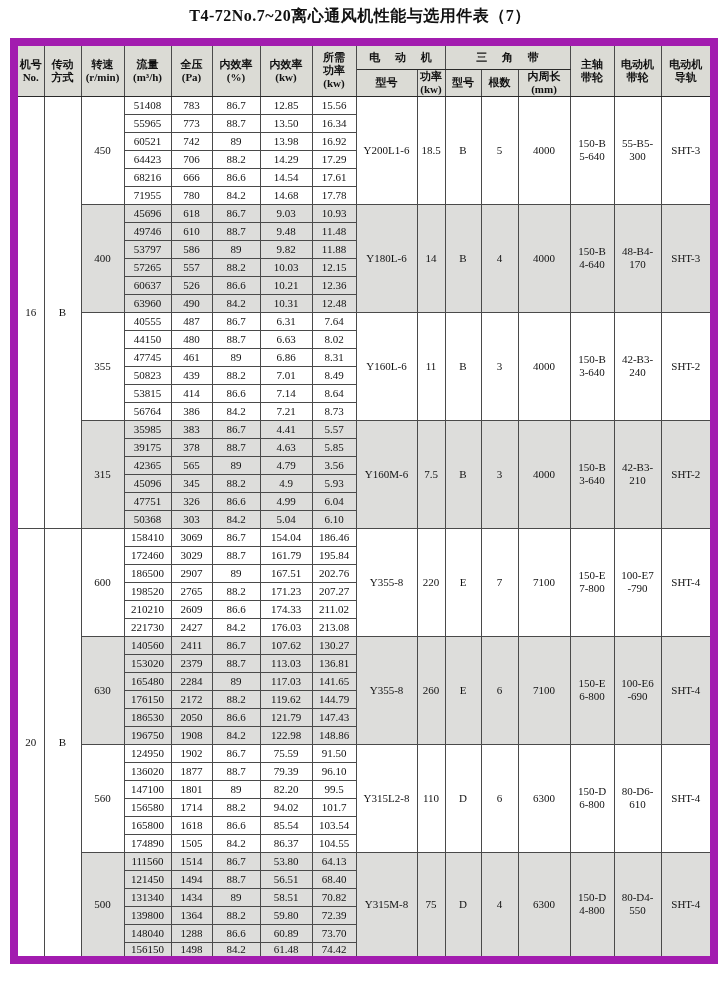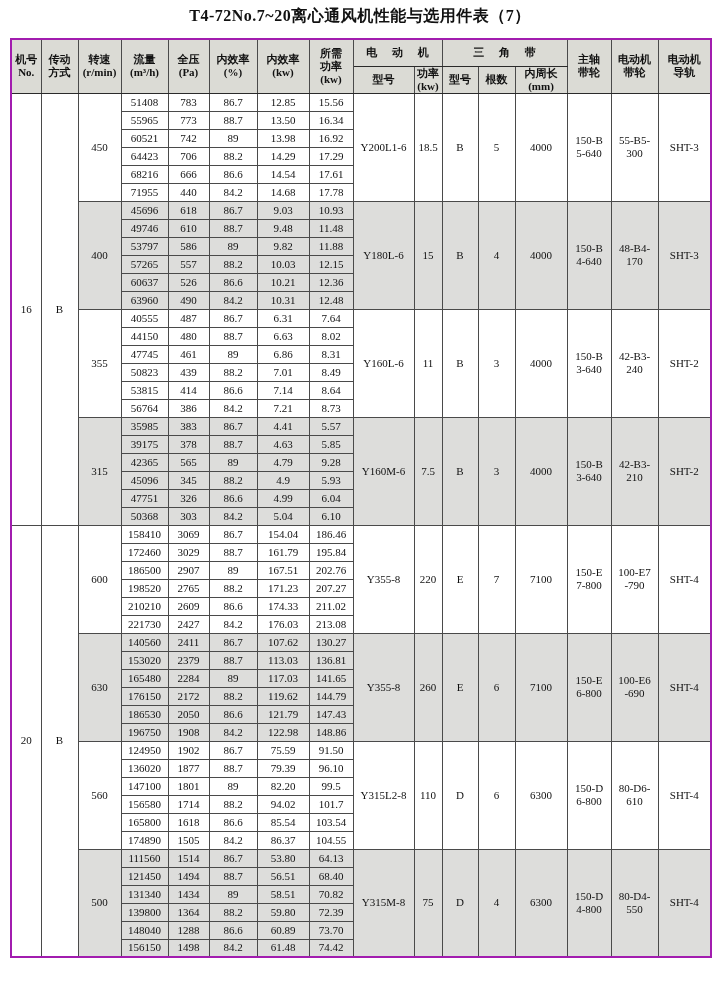--- a/index.html
+++ b/index.html
@@ -17,21 +17,21 @@
     text-align:center;
     font-size:16px; font-weight:bold;
     letter-spacing:0.5px;
     color:#111;
   }
   table.perf {
     position:absolute; top:38px; left:10px;
     width:700px;
     border-collapse:collapse;
     table-layout:fixed;
-    border:2px solid #a21caf;
+    border:8px solid #a21caf;
   }
   th, td {
     border:1px solid #4a4a4a;
     text-align:center;
     vertical-align:middle;
     white-space:pre-line;
     overflow:hidden;
     padding:0;
     font-size:11px;
     line-height:13px;
@@ -158,34 +158,34 @@
         </tr>
         <tr>
           <td class="num">68216</td>
           <td class="num">666</td>
           <td class="num">86.6</td>
           <td class="num">14.54</td>
           <td class="num">17.61</td>
         </tr>
         <tr>
           <td class="num">71955</td>
-          <td class="num">440</td>
+          <td class="num">780</td>
           <td class="num">84.2</td>
           <td class="num">14.68</td>
           <td class="num">17.78</td>
         </tr>
         <tr>
           <td rowspan="6" class="num shaded">400</td>
           <td class="num shaded">45696</td>
           <td class="num shaded">618</td>
           <td class="num shaded">86.7</td>
           <td class="num shaded">9.03</td>
           <td class="num shaded">10.93</td>
           <td rowspan="6" class="num shaded">Y180L-6</td>
-          <td rowspan="6" class="num shaded">15</td>
+          <td rowspan="6" class="num shaded">14</td>
           <td rowspan="6" class="num shaded">B</td>
           <td rowspan="6" class="num shaded">4</td>
           <td rowspan="6" class="num shaded">4000</td>
           <td rowspan="6" class="num shaded">150-B
 4-640</td>
           <td rowspan="6" class="num shaded">48-B4-
 170</td>
           <td rowspan="6" class="num shaded">SHT-3</td>
         </tr>
         <tr>
@@ -299,21 +299,21 @@
           <td class="num shaded">378</td>
           <td class="num shaded">88.7</td>
           <td class="num shaded">4.63</td>
           <td class="num shaded">5.85</td>
         </tr>
         <tr>
           <td class="num shaded">42365</td>
           <td class="num shaded">565</td>
           <td class="num shaded">89</td>
           <td class="num shaded">4.79</td>
-          <td class="num shaded">9.28</td>
+          <td class="num shaded">3.56</td>
         </tr>
         <tr>
           <td class="num shaded">45096</td>
           <td class="num shaded">345</td>
           <td class="num shaded">88.2</td>
           <td class="num shaded">4.9</td>
           <td class="num shaded">5.93</td>
         </tr>
         <tr>
           <td class="num shaded">47751</td>

